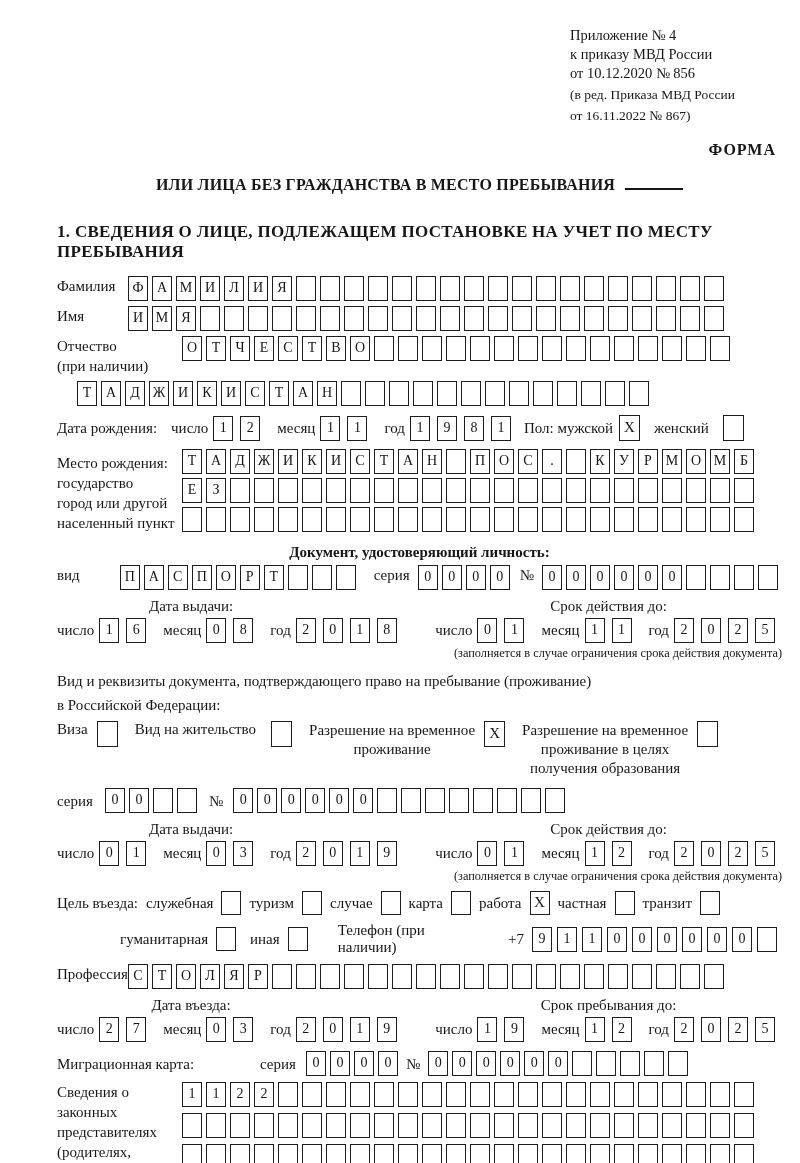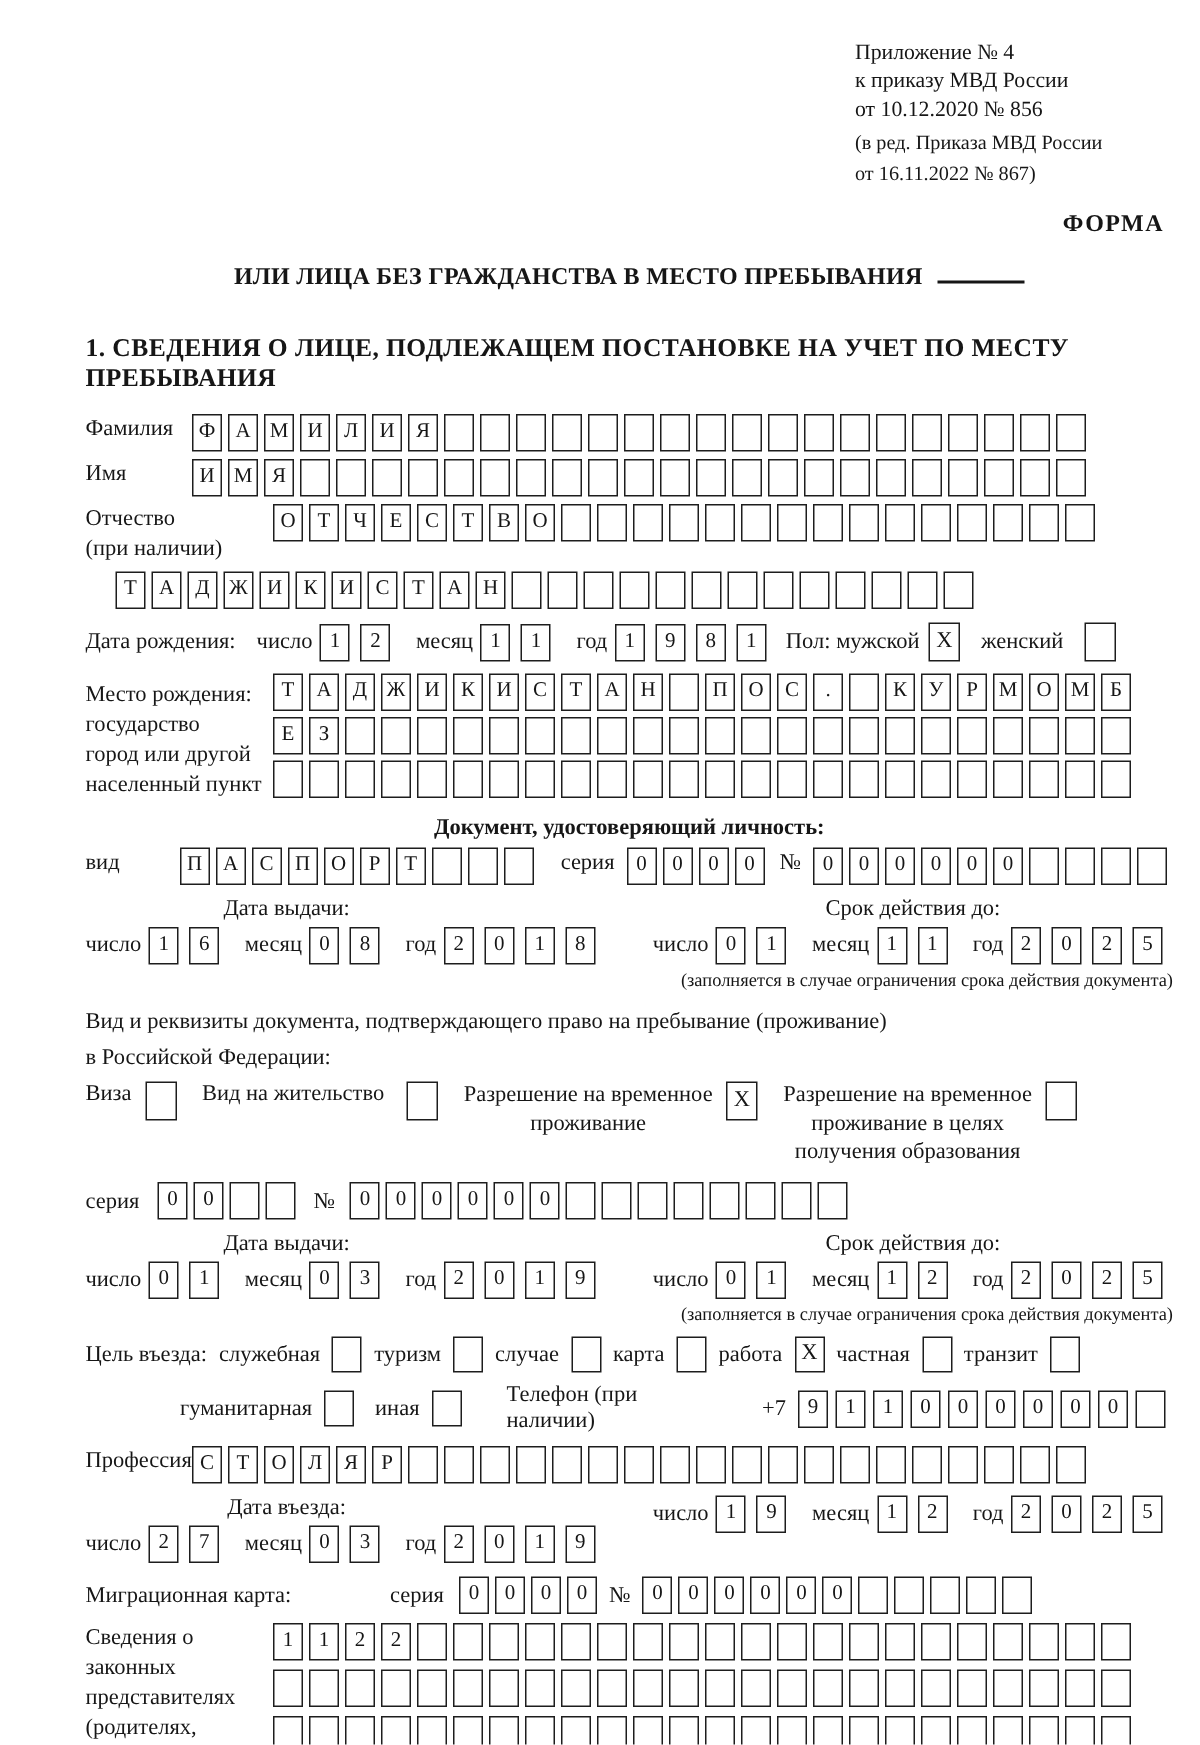--- a/index.html
+++ b/index.html
@@ -595,20 +595,21 @@
         <span class="dlbl gap">год</span>
         <span class="dcells">
             <span class="cell">2</span>
             <span class="cell">0</span>
             <span class="cell">1</span>
             <span class="cell">9</span>
           </span>
       </div>
     </div>
     <div class="d-col-r">
+      <div class="d-head">Срок пребывания до:</div>
       <div class="dgroup">
         <span class="dlbl">число</span>
         <span class="dcells">
             <span class="cell">1</span>
             <span class="cell">9</span>
           </span>
         <span class="dlbl gap">месяц</span>
         <span class="dcells">
             <span class="cell">1</span>
             <span class="cell">2</span>

